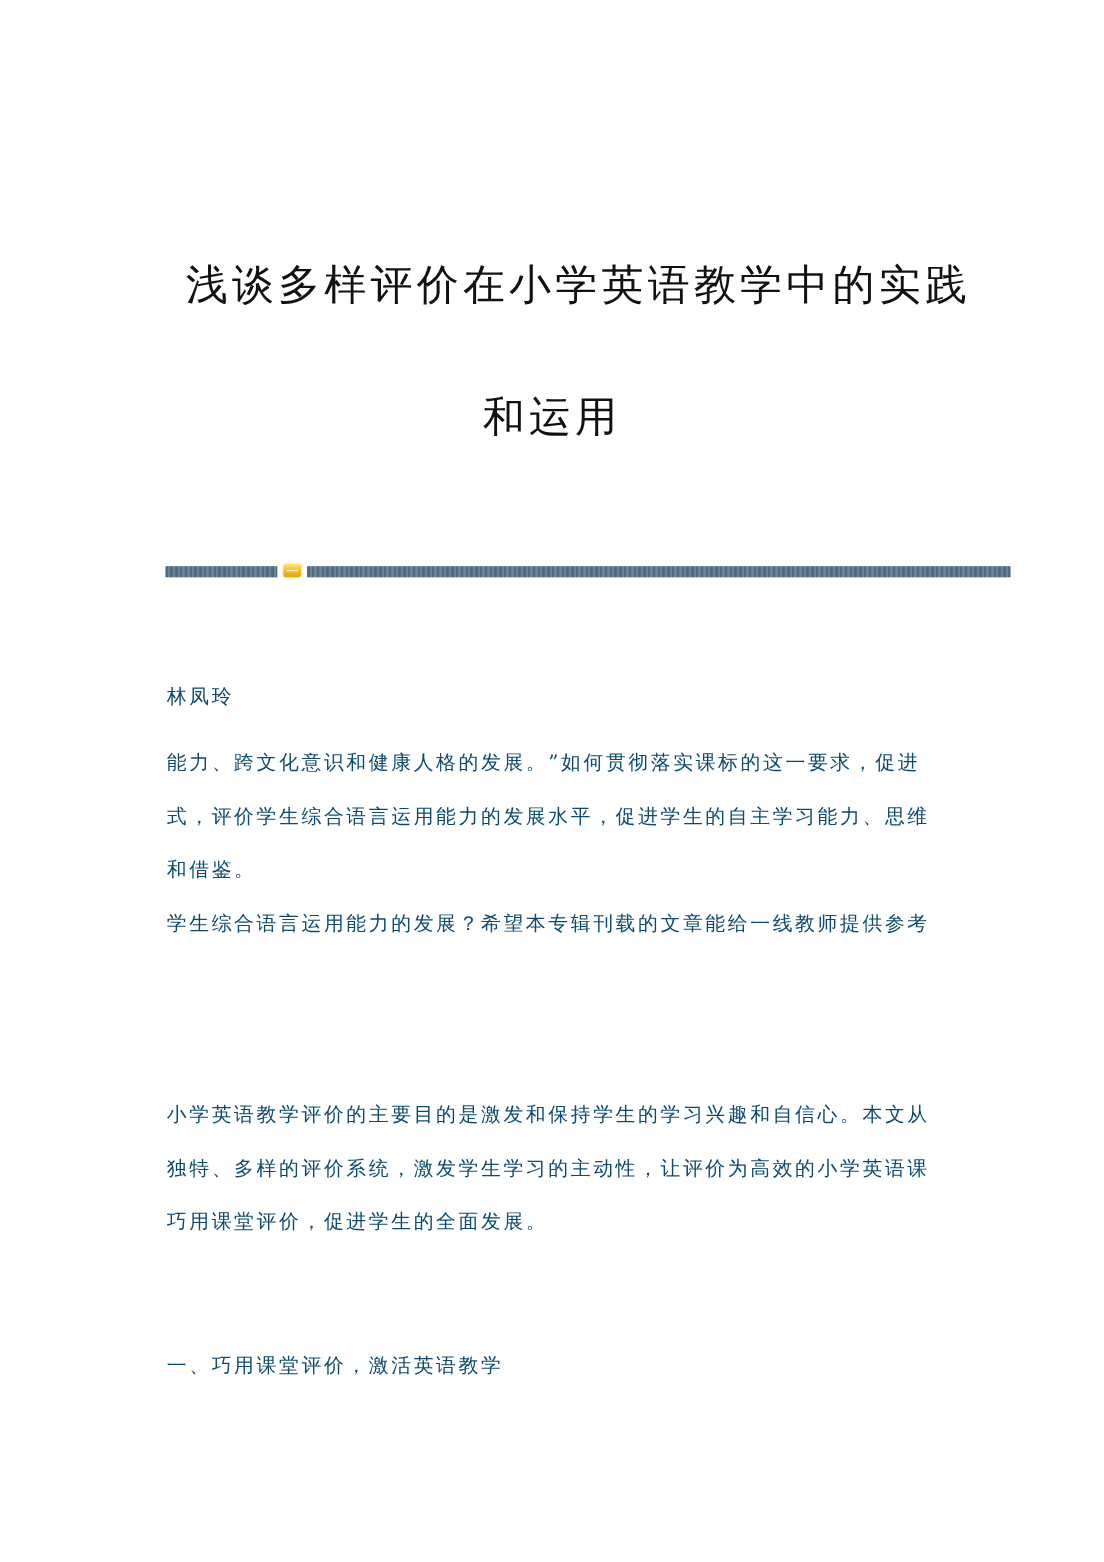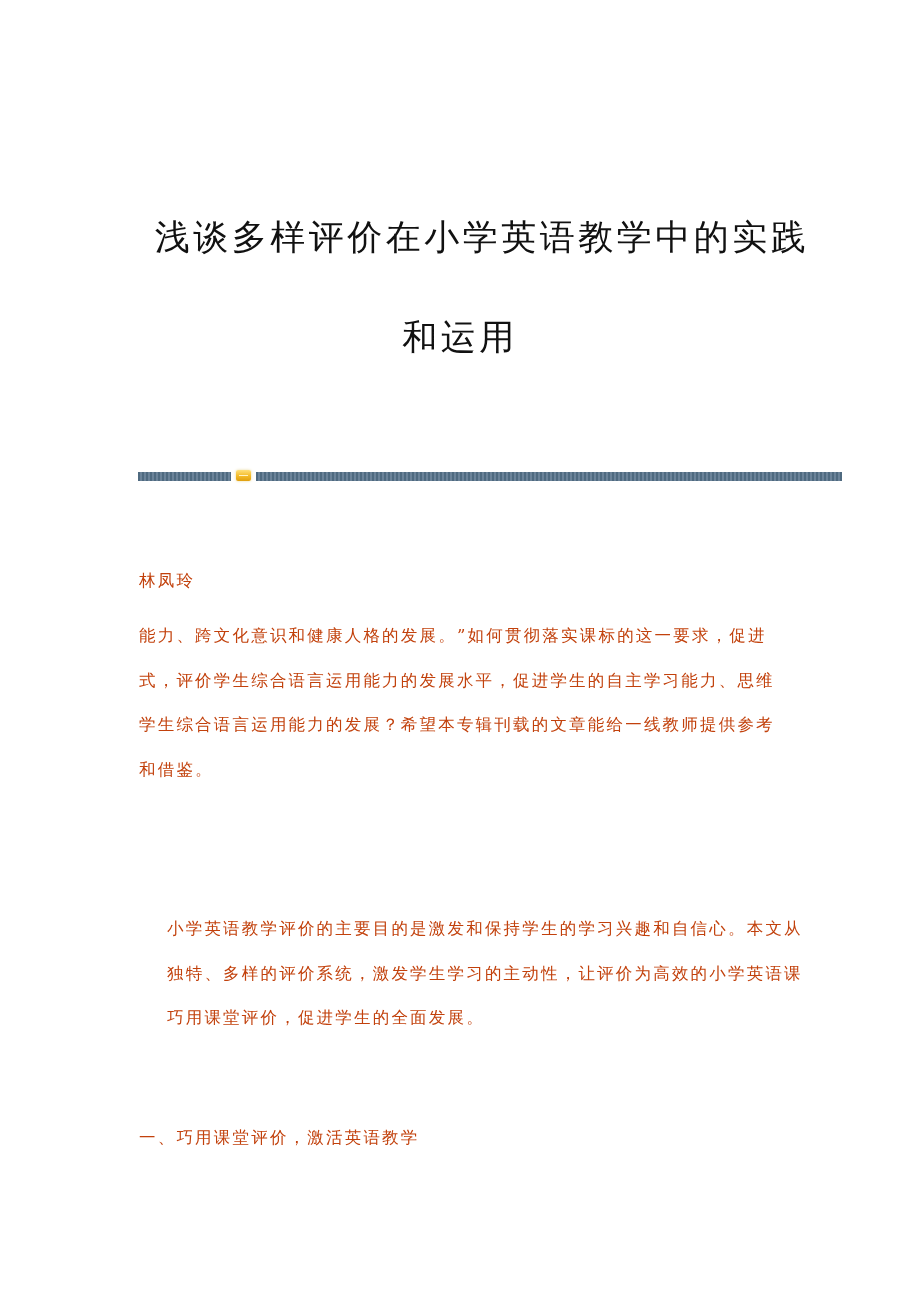--- a/index.html
+++ b/index.html
@@ -21,21 +21,21 @@
       width: 920px;
       text-align: center;
       font-family: "DejaVu Sans", "Liberation Sans", sans-serif;
       font-size: 35px;
       letter-spacing: 3.5px;
       color: #111;
       margin: 0;
       font-weight: normal;
     }
     .title-line1 { top: 214px; margin-left: 22px; }
-    .title-line2 { top: 314px; }
+    .title-line2 { top: 324px; }
 
     .divider {
       position: absolute;
       top: 469px;
       left: 138px;
       width: 704px;
       height: 14px;
     }
     .bar {
       position: absolute;
@@ -65,50 +65,50 @@
       height: 1px;
       background: #fff3c4;
     }
 
     .body-text {
       position: absolute;
       left: 139px;
       width: 650px;
       font-size: 16.5px;
       letter-spacing: 2.2px;
-      color: #c2410c;
+      color: #0c4a6e;
       margin: 0;
       line-height: 44.5px;
       text-align: justify;
     }
     .author { top: 559px; }
     .para1 { top: 614px; }
-    .para2 { top: 907px; margin-left: 28px; }
+    .para2 { top: 907px; }
     .heading1 { top: 1116px; }
     .line { display: block; white-space: nowrap; }
   </style>
 </head>
 <body>
 
 <h1 class="title title-line1">浅谈多样评价在小学英语教学中的实践</h1>
 <h1 class="title title-line2">和运用</h1>
 
 <div class="divider">
   <div class="bar bar-left"></div>
   <div class="ornament"></div>
   <div class="bar bar-right"></div>
 </div>
 
 <p class="body-text author">林凤玲</p>
 
 <p class="body-text para1">
   <span class="line">能力、跨文化意识和健康人格的发展。”如何贯彻落实课标的这一要求，促进</span>
   <span class="line">式，评价学生综合语言运用能力的发展水平，促进学生的自主学习能力、思维</span>
+  <span class="line">和借鉴。</span>
   <span class="line">学生综合语言运用能力的发展？希望本专辑刊载的文章能给一线教师提供参考</span>
-  <span class="line">和借鉴。</span>
 </p>
 
 <p class="body-text para2">
   <span class="line">小学英语教学评价的主要目的是激发和保持学生的学习兴趣和自信心。本文从</span>
   <span class="line">独特、多样的评价系统，激发学生学习的主动性，让评价为高效的小学英语课</span>
   <span class="line">巧用课堂评价，促进学生的全面发展。</span>
 </p>
 
 <p class="body-text heading1">一、巧用课堂评价，激活英语教学</p>
 

